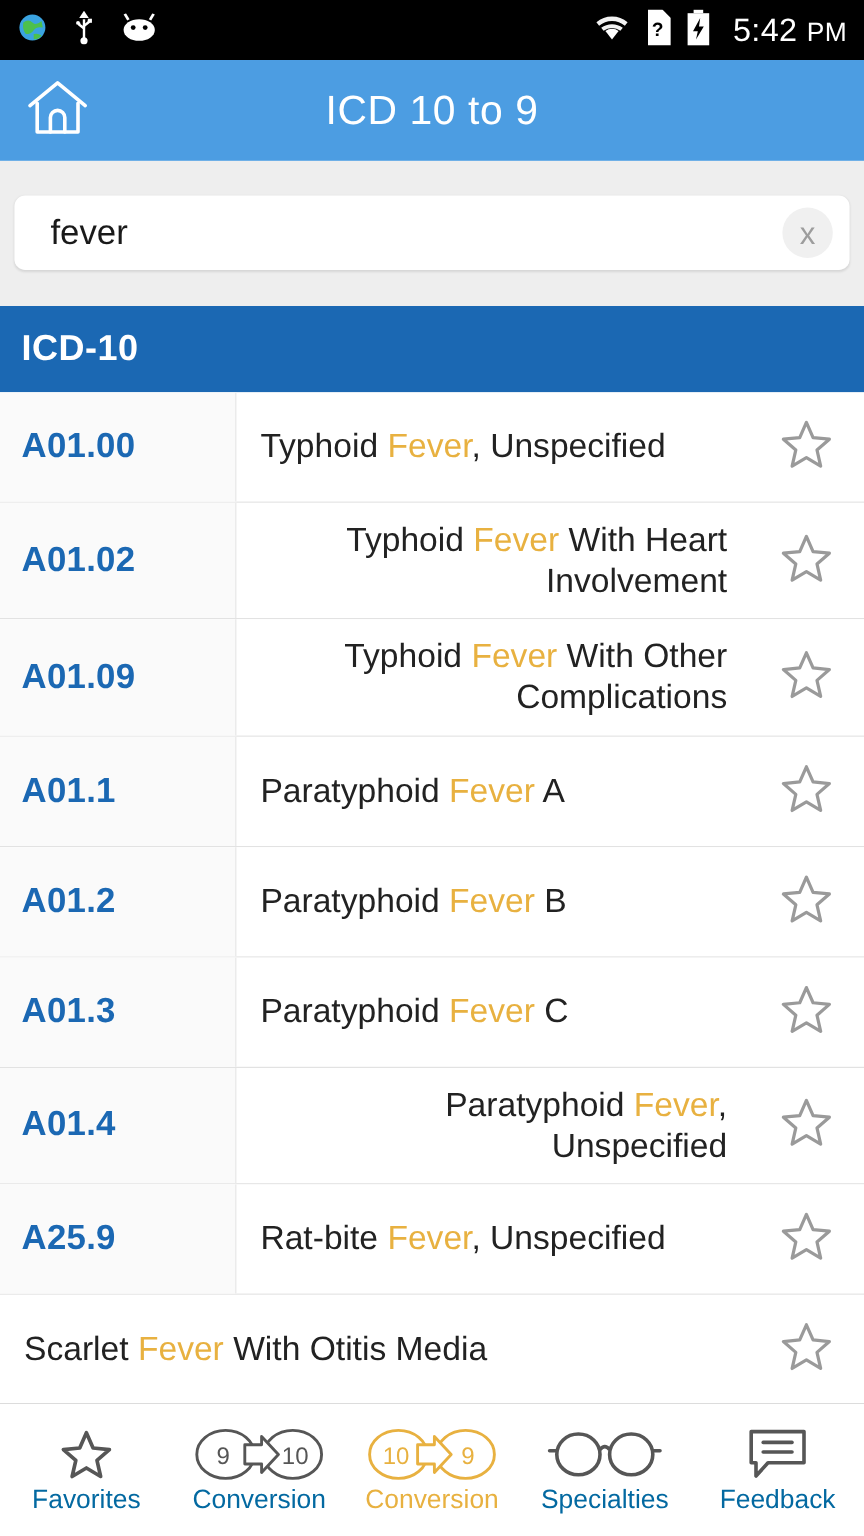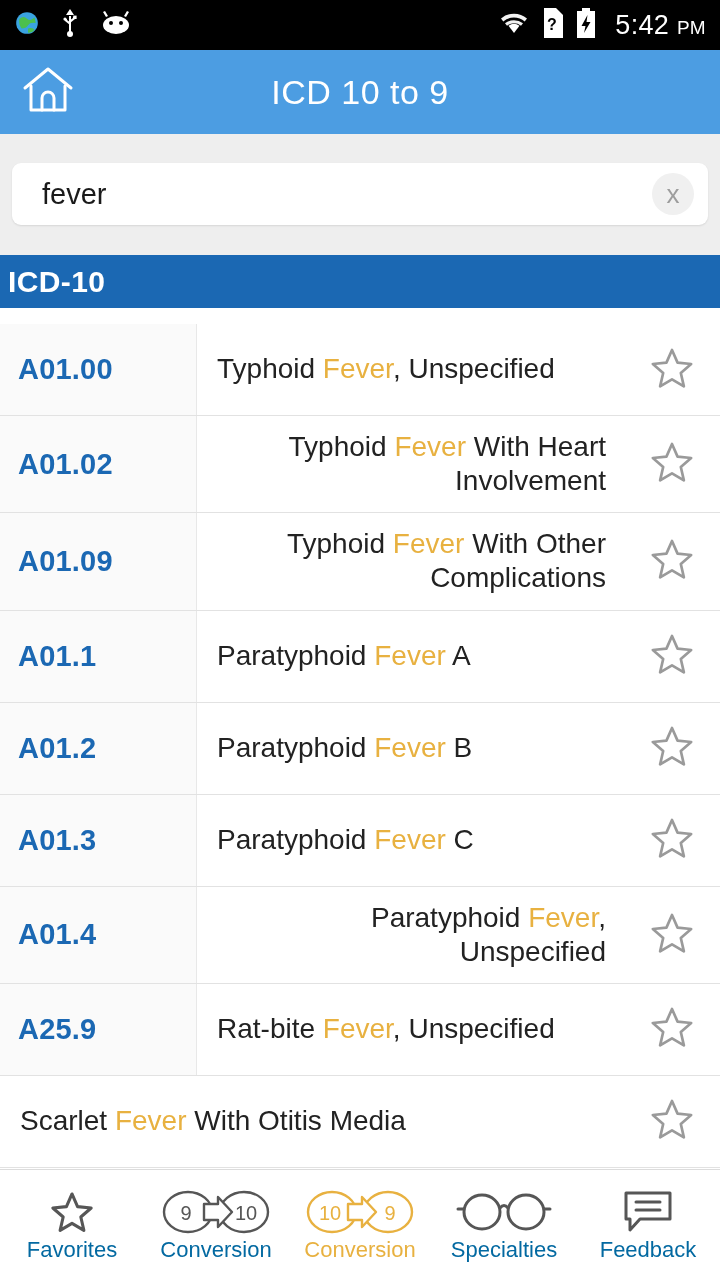--- a/index.html
+++ b/index.html
@@ -35,21 +35,21 @@
   }
   .sb-left { display: flex; align-items: center; gap: 18px; }
   .sb-right { margin-left: auto; display: flex; align-items: center; gap: 12px; }
   .sb-time {
     color: #ffffff;
     font-size: 27px;
     letter-spacing: 0.3px;
     margin-left: 6px;
     white-space: nowrap;
   }
-  .sb-time .ampm { font-size: 19px; }
+  .sb-time .ampm { font-size: 22px; }
 
   
   .titlebar {
     height: 84px;
     background: #4c9de2;
     display: flex;
     align-items: center;
     position: relative;
     flex: 0 0 auto;
   }
@@ -113,42 +113,41 @@
     align-items: center;
     justify-content: center;
     color: #9d9d9d;
     font-size: 26px;
     cursor: pointer;
     user-select: none;
   }
 
   
   .section-head {
-    height: 53px;
+    height: 72px;
     background: #1b68b3;
     display: flex;
     align-items: center;
-    padding-left: 8px;
+    padding-left: 18px;
     flex: 0 0 auto;
     box-sizing: border-box;
   }
   .section-head span {
     color: #ffffff;
     font-size: 30px;
     font-weight: bold;
     letter-spacing: 0.4px;
   }
 
   
   .list {
     flex: 1 1 auto;
     overflow: hidden;
     background: #ffffff;
     position: relative;
-    margin-top: 16px;
   }
   .row {
     display: flex;
     align-items: stretch;
     min-height: 91px;
     border-bottom: 1px solid #e2e2e2;
     background: #ffffff;
     cursor: pointer;
   }
   .row .code-cell {

